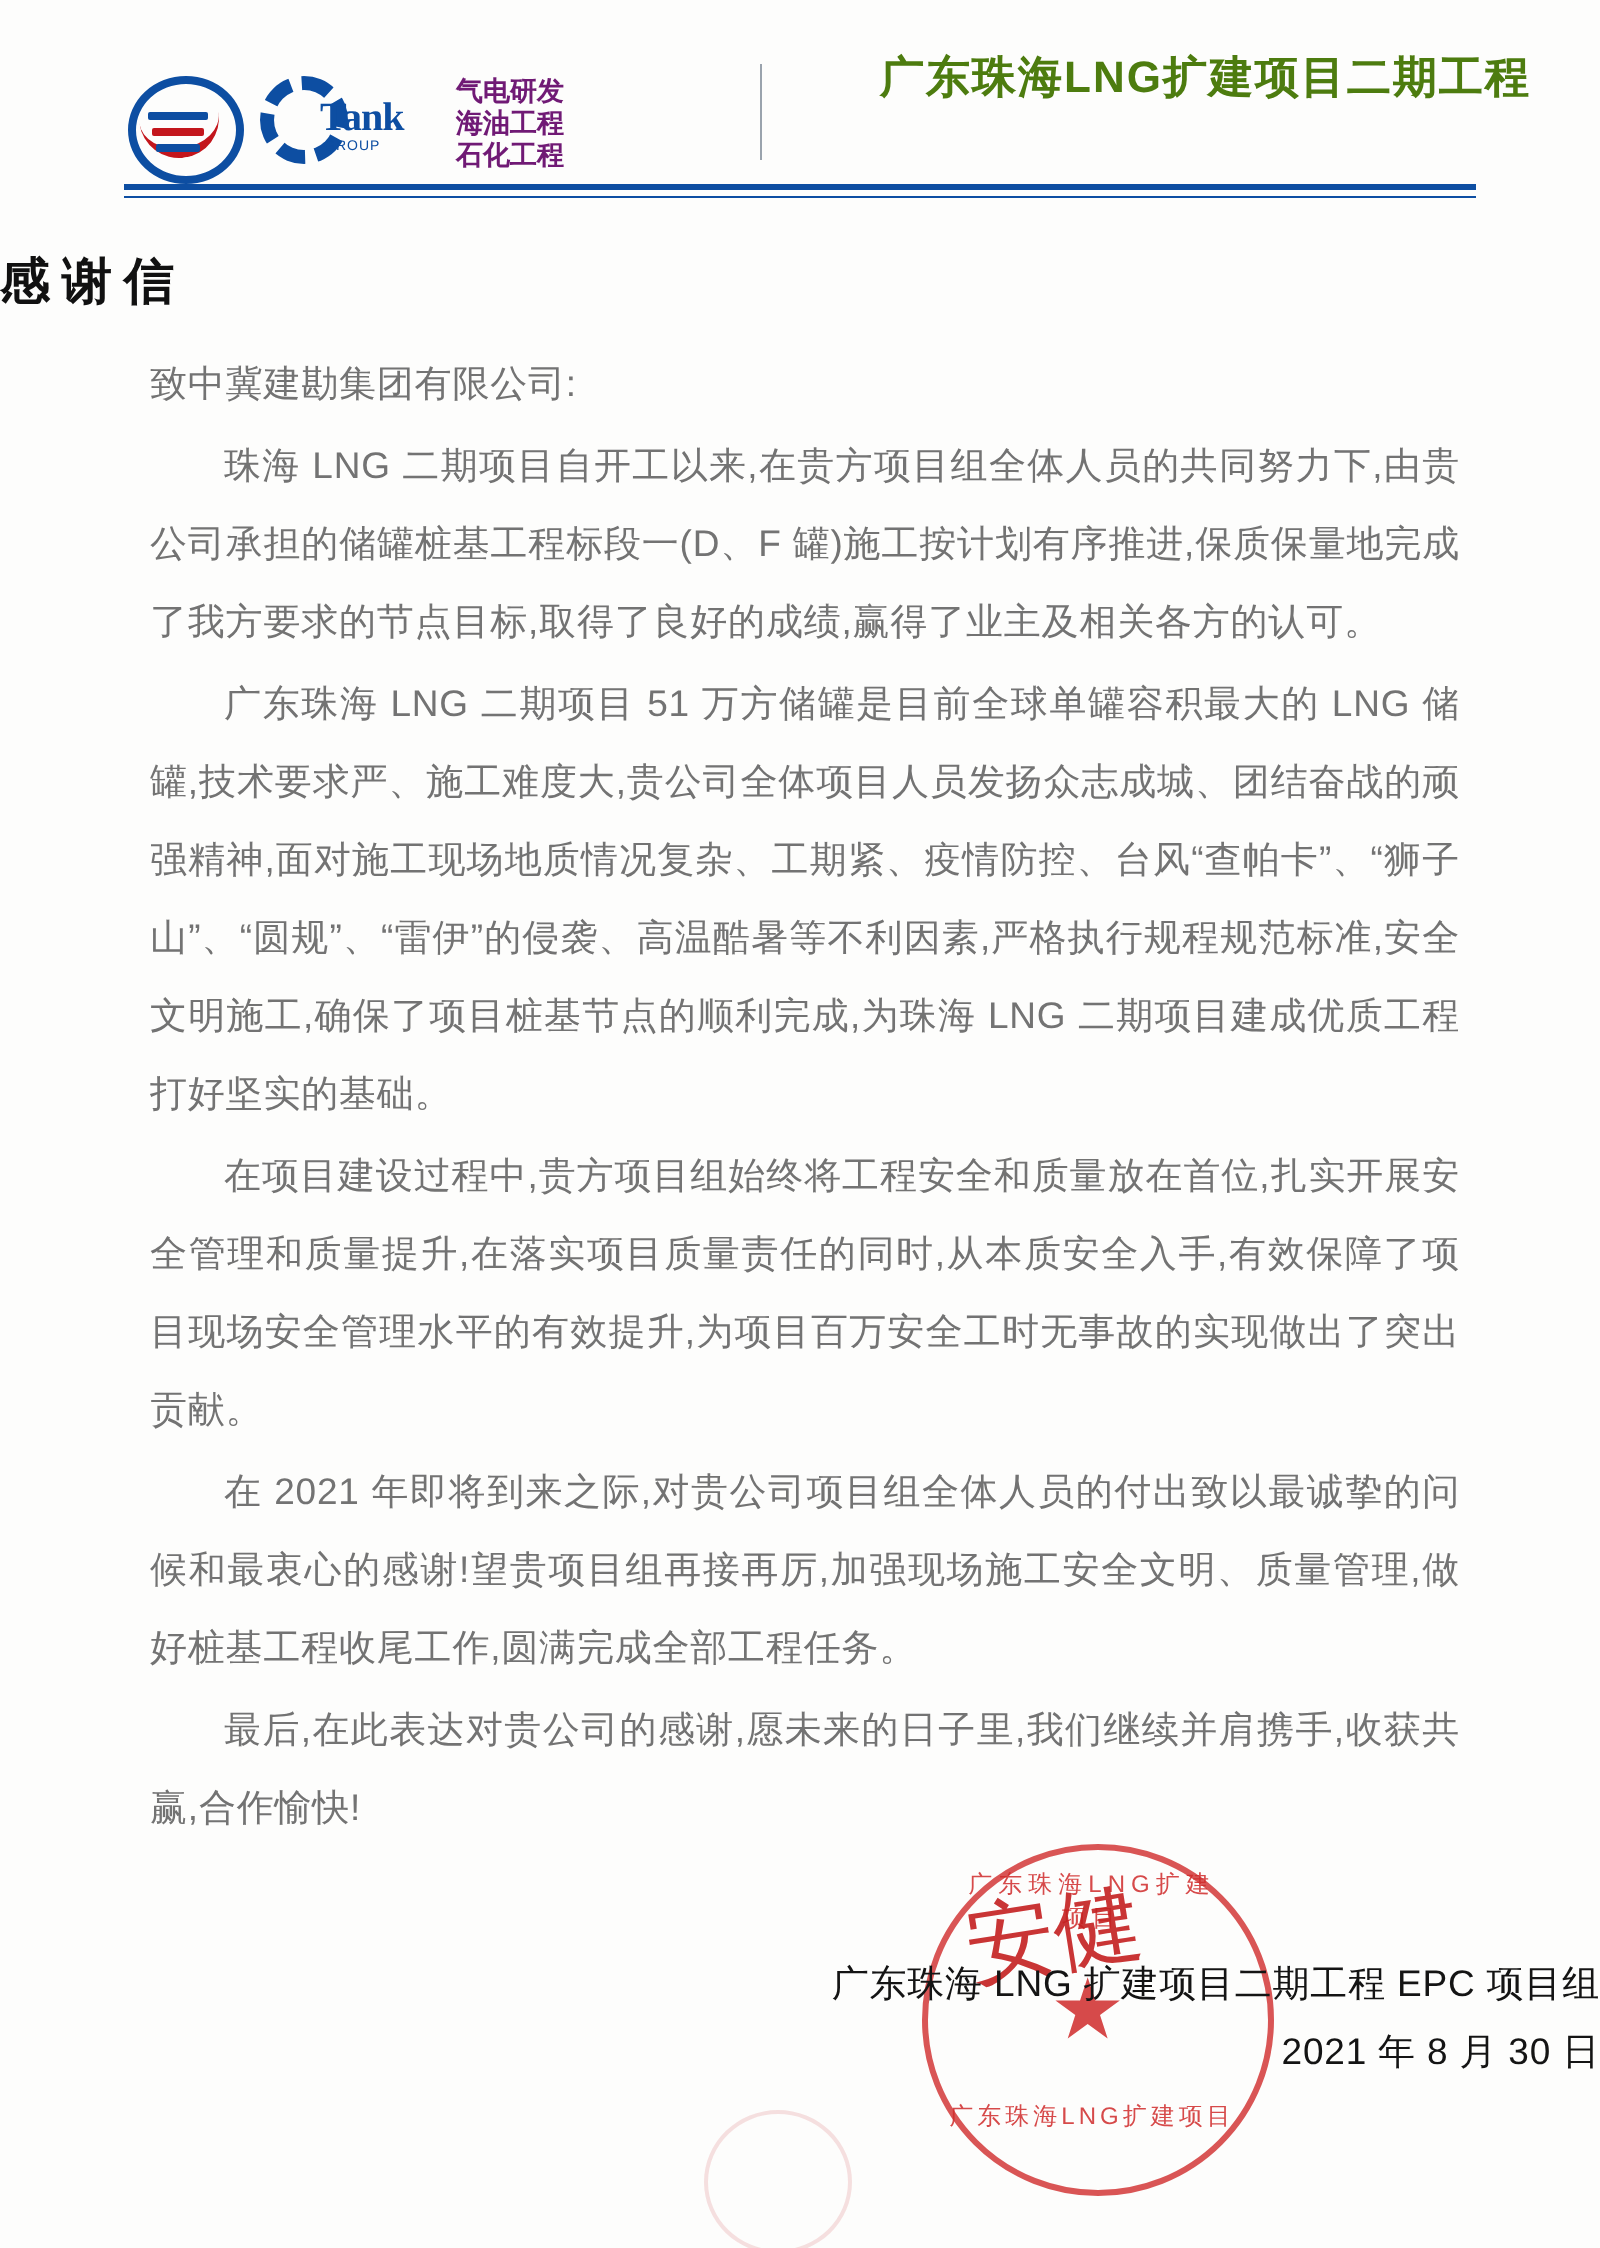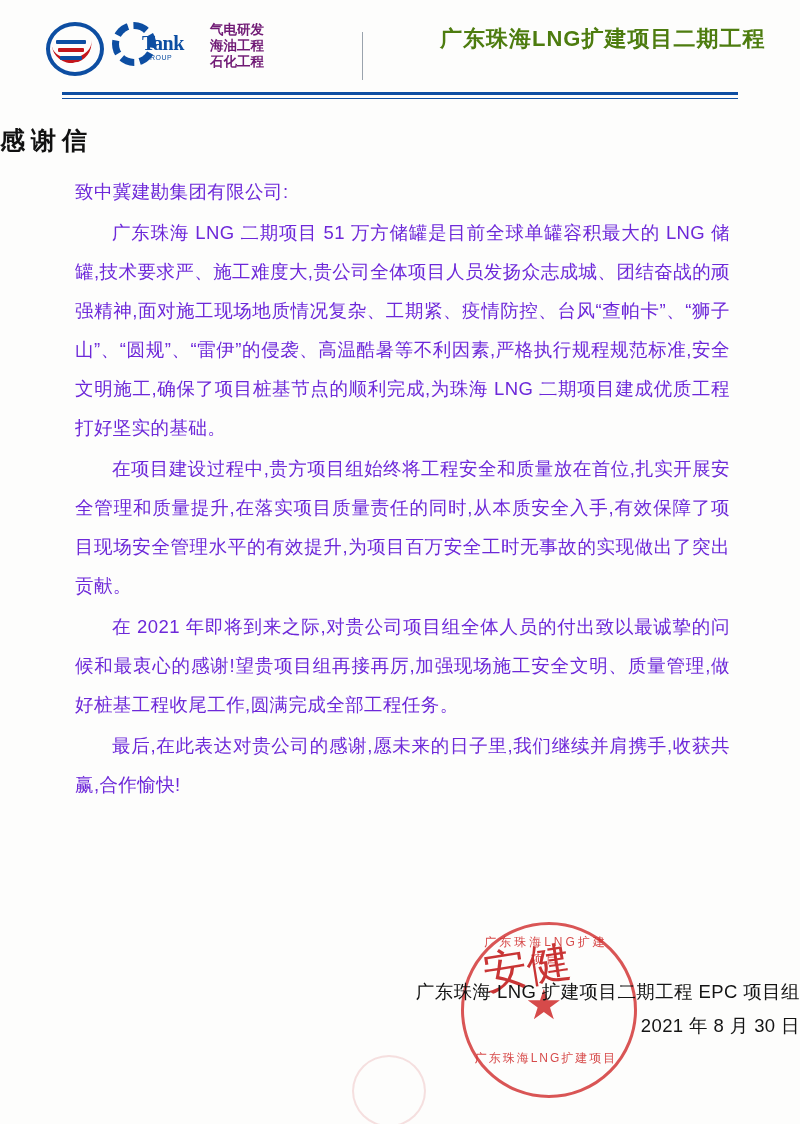--- a/index.html
+++ b/index.html
@@ -19,26 +19,26 @@
     position: absolute;
     left: 0; top: 0;
     width: 800px;
     height: 1124px;
     background: #fdfdfc;
   }
 
   
   .header {
     position: absolute;
-    left: 44px;
+    left: 62px;
     top: 18px;
     width: 676px;
     height: 72px;
     display: flex;
-    align-items: flex-start;
+    align-items: flex-end;
   }
   .logo-block {
     display: flex;
     align-items: center;
     gap: 6px;
     flex: 0 0 auto;
   }
   .logo-mark {
     position: relative;
     width: 62px;
@@ -161,21 +161,21 @@
     position: absolute;
     left: 75px;
     top: 172px;
     width: 655px;
   }
   .para {
     font-size: 18.5px;
     line-height: 39px;
     letter-spacing: 0.4px;
     text-align: justify;
-    color: #6d28d9;
+    color: #737373;
     margin: 0 0 2px 0;
   }
   .indent { text-indent: 2em; }
 
   
   .signature {
     position: absolute;
     left: 0;
     top: 975px;
     width: 800px;
@@ -282,20 +282,21 @@
   </div>
   <div class="header-title">广东珠海LNG扩建项目二期工程</div>
 
   <div class="rule-thick"></div>
   <div class="rule-thin"></div>
 
   <div class="doc-title">感谢信</div>
 
   <div class="content">
     <p class="para">致中冀建勘集团有限公司:</p>
+    <p class="para indent">珠海 LNG 二期项目自开工以来,在贵方项目组全体人员的共同努力下,由贵公司承担的储罐桩基工程标段一(D、F 罐)施工按计划有序推进,保质保量地完成了我方要求的节点目标,取得了良好的成绩,赢得了业主及相关各方的认可。</p>
     <p class="para indent">广东珠海 LNG 二期项目 51 万方储罐是目前全球单罐容积最大的 LNG 储罐,技术要求严、施工难度大,贵公司全体项目人员发扬众志成城、团结奋战的顽强精神,面对施工现场地质情况复杂、工期紧、疫情防控、台风“查帕卡”、“狮子山”、“圆规”、“雷伊”的侵袭、高温酷暑等不利因素,严格执行规程规范标准,安全文明施工,确保了项目桩基节点的顺利完成,为珠海 LNG 二期项目建成优质工程打好坚实的基础。</p>
     <p class="para indent">在项目建设过程中,贵方项目组始终将工程安全和质量放在首位,扎实开展安全管理和质量提升,在落实项目质量责任的同时,从本质安全入手,有效保障了项目现场安全管理水平的有效提升,为项目百万安全工时无事故的实现做出了突出贡献。</p>
     <p class="para indent">在 2021 年即将到来之际,对贵公司项目组全体人员的付出致以最诚挚的问候和最衷心的感谢!望贵项目组再接再厉,加强现场施工安全文明、质量管理,做好桩基工程收尾工作,圆满完成全部工程任务。</p>
     <p class="para indent">最后,在此表达对贵公司的感谢,愿未来的日子里,我们继续并肩携手,收获共赢,合作愉快!</p>
   </div>
 
   <div class="seal">
     <div class="circle"></div>
     <div class="seal-top">广东珠海LNG扩建项目</div>
     <div class="star">★</div>

